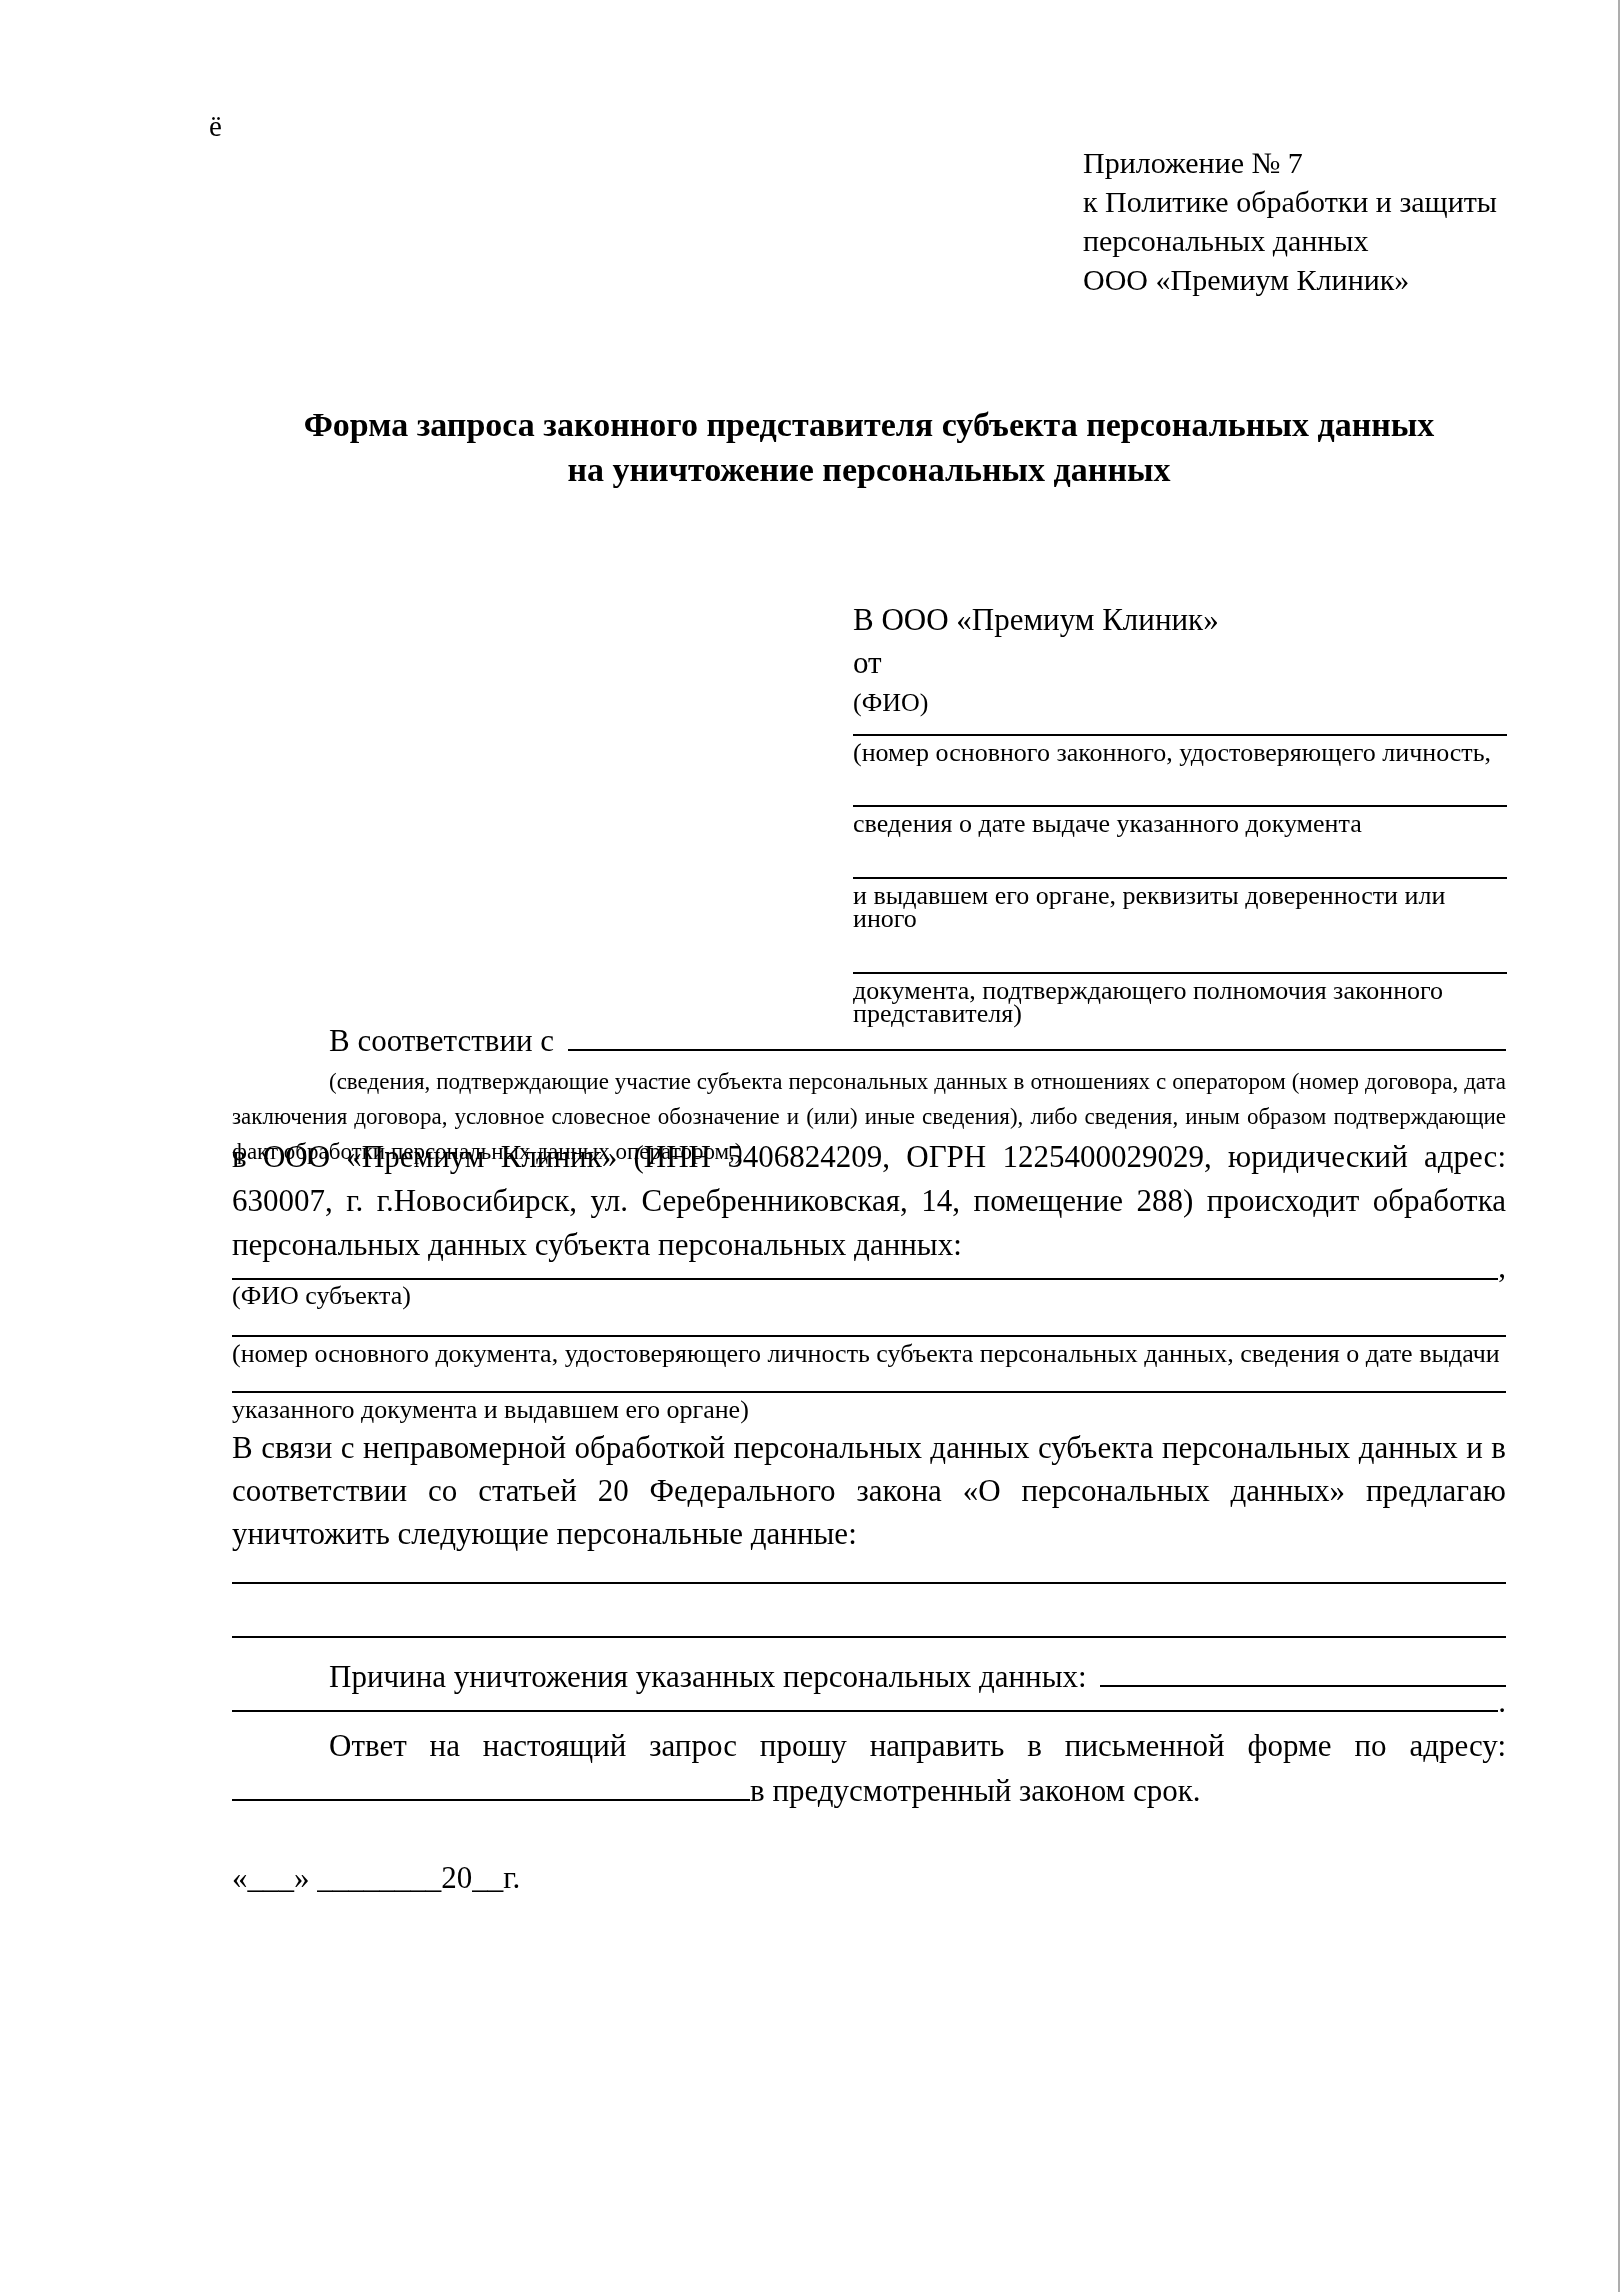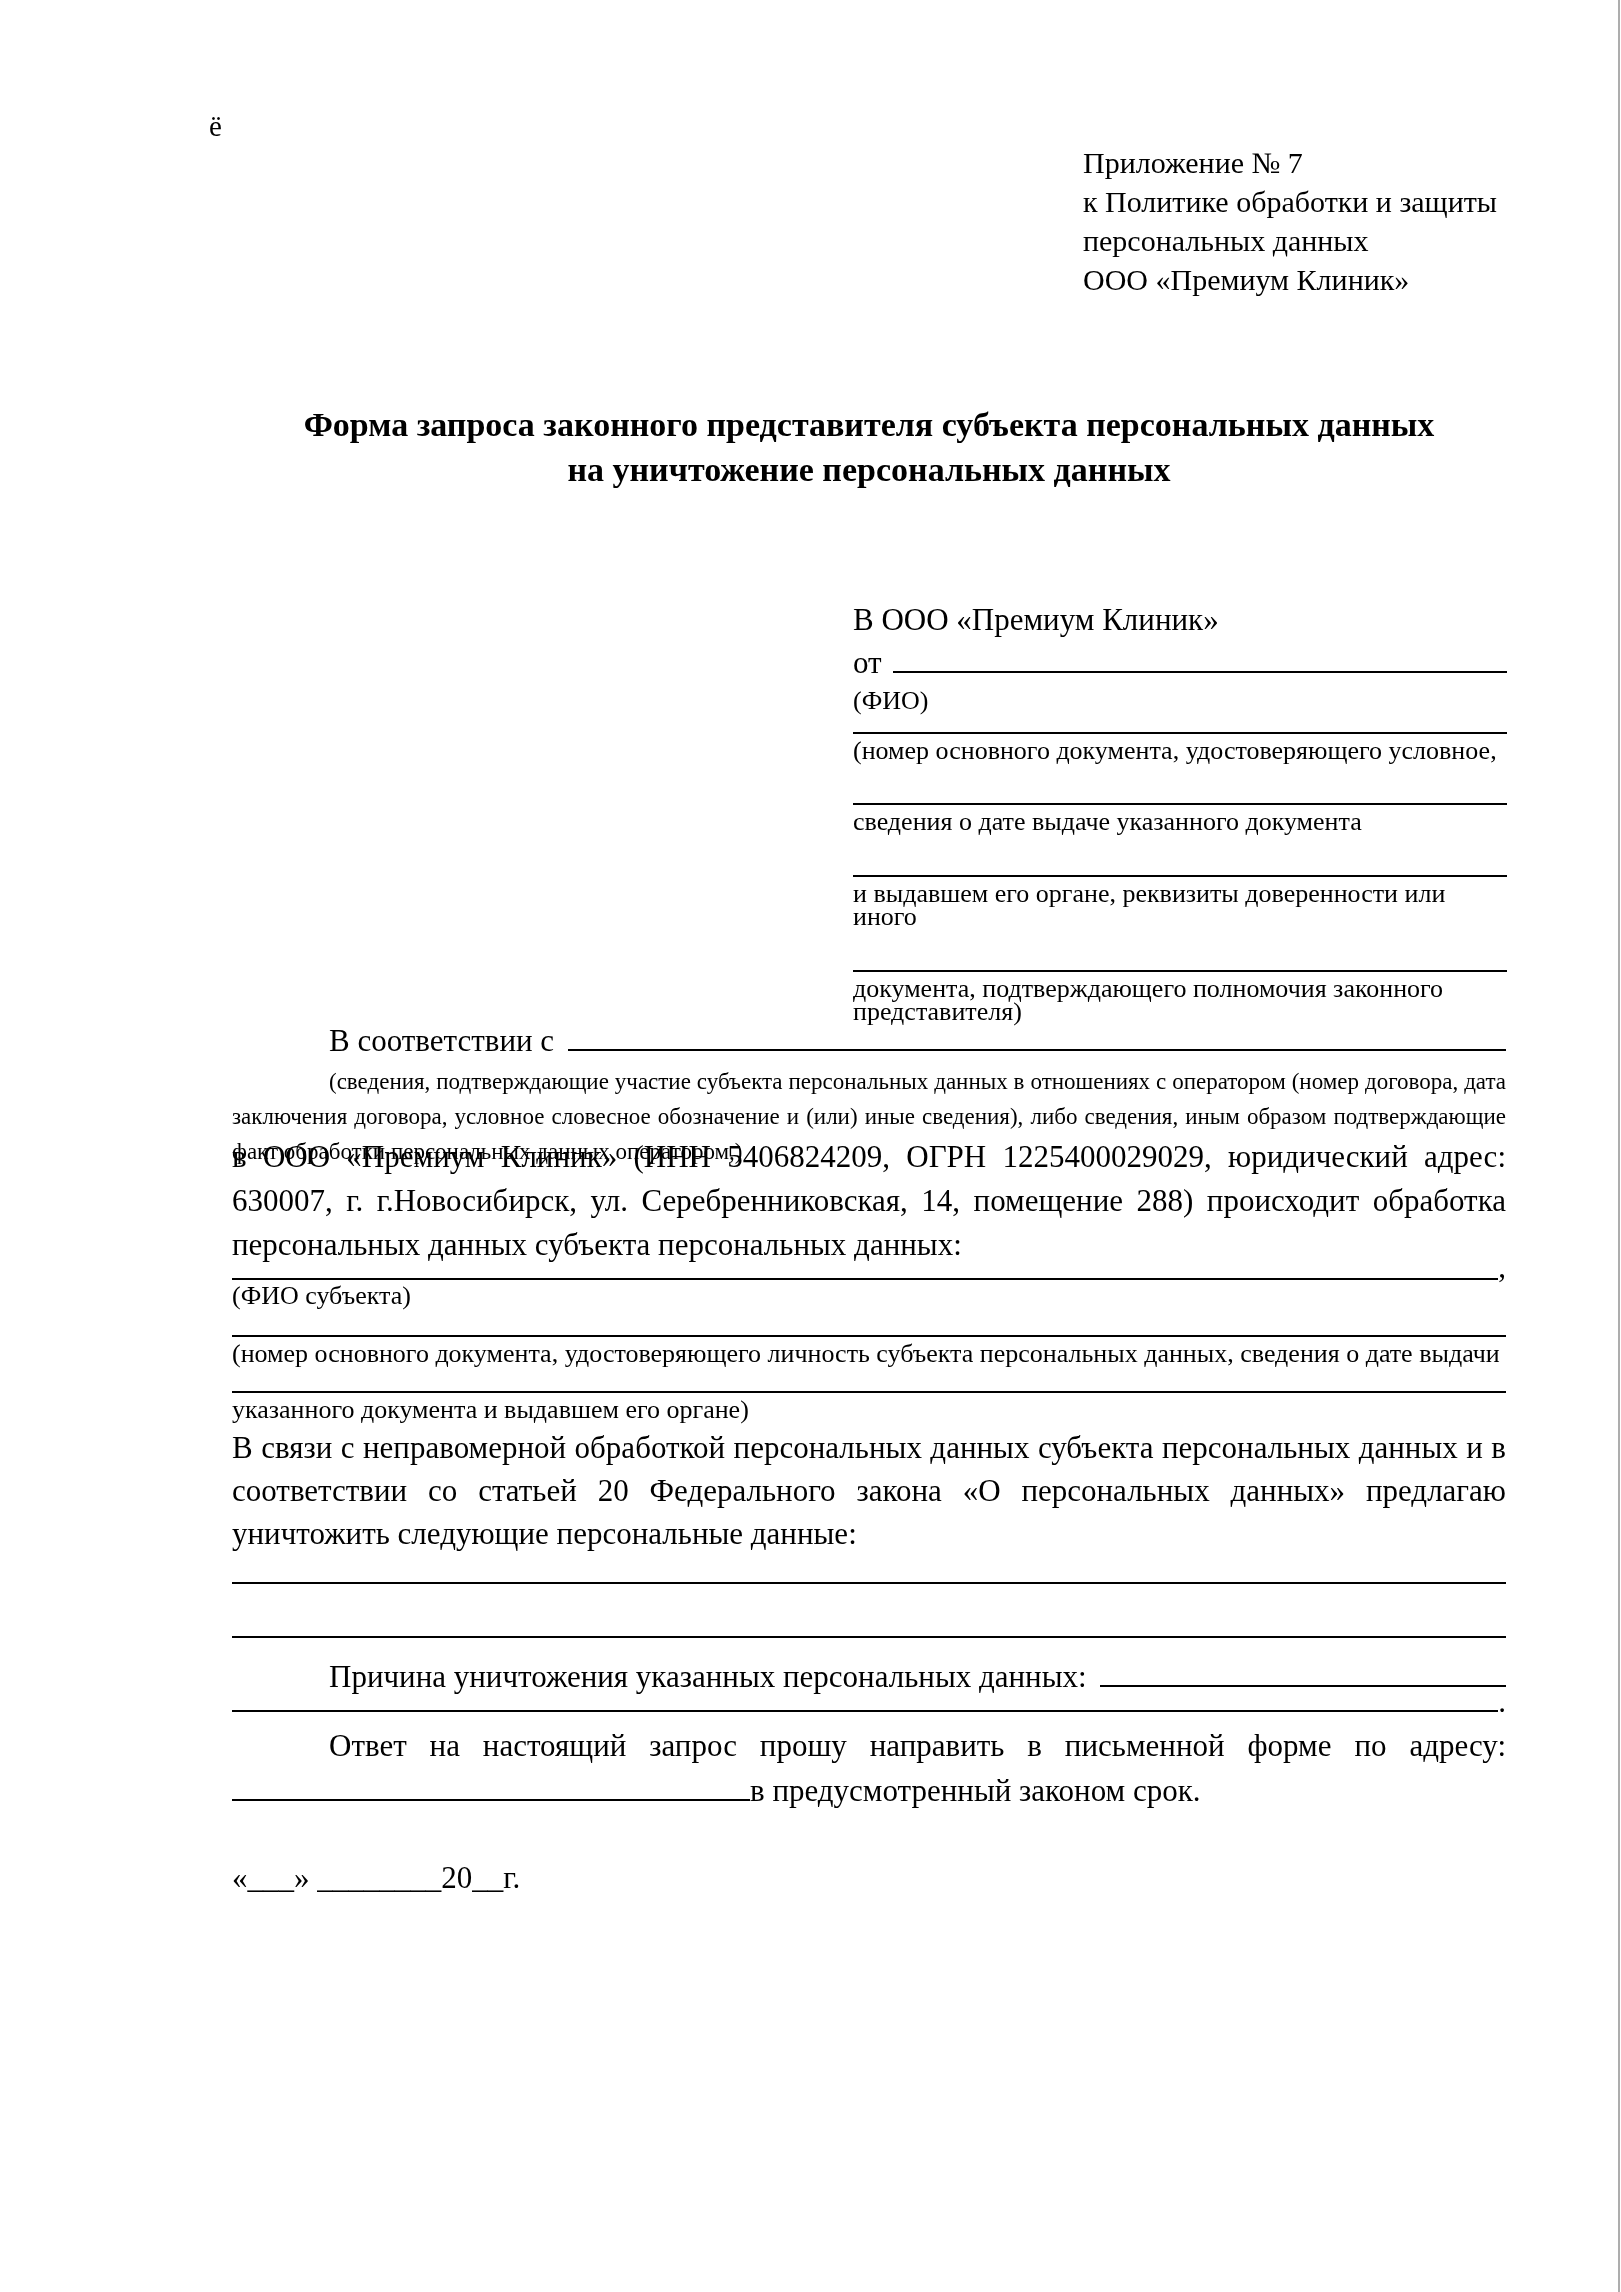--- a/index.html
+++ b/index.html
@@ -15,21 +15,21 @@
   }
   .scan-edge{position:absolute;right:1px;top:0;width:2px;height:100%;background:#adadad;}
   .ye{position:absolute;left:209px;top:110px;font-size:29px;}
   .header-block{position:absolute;left:1083px;top:143px;font-size:30px;line-height:39px;}
   .title-block{
     position:absolute;left:232px;top:402px;width:1274px;
     text-align:center;font-weight:700;font-size:34px;line-height:45px;
   }
   .addressee{position:absolute;left:853px;top:598px;width:654px;}
   .addr-to{line-height:43px;}
-  .addr-from{display:flex;align-items:baseline;line-height:43px;}
+  .addr-from{display:flex;align-items:baseline;line-height:43px;flex-direction:column;}
   .addr-from-label{margin-right:11.8px;}
   .fill{flex:1;border-bottom:2.9px solid #000;height:0;}
   .caption-center{font-size:26px;line-height:23.5px;padding-top:4.9px;}
   .addr-blank{height:41px;border-bottom:2.9px solid #000;}
   .addr-blank.first{height:19.6px;}
 
   .body{position:absolute;left:232px;top:1019px;width:1274px;}
   .sec-accordance{position:absolute;top:0;left:0;right:0;}
   .accordance-row{display:flex;align-items:baseline;line-height:43px;padding-left:97px;}
   .accordance-label{margin-right:13.7px;white-space:nowrap;}
@@ -85,21 +85,21 @@
 
   <div class="addressee">
     <div class="addr-to">В ООО «Премиум Клиник»</div>
     <div class="addr-from">
       <span class="addr-from-label">от</span>
       <span class="fill"></span>
     </div>
     <div class="caption-center">(ФИО)</div>
 
     <div class="addr-blank first"></div>
-    <div class="caption-center">(номер основного документа, удостоверяющего условное,</div>
+    <div class="caption-center">(номер основного законного, удостоверяющего личность,</div>
 
     <div class="addr-blank"></div>
     <div class="caption-center">сведения о дате выдаче указанного документа</div>
 
     <div class="addr-blank"></div>
     <div class="caption-center">и выдавшем его органе, реквизиты доверенности или иного</div>
 
     <div class="addr-blank"></div>
     <div class="caption-center">документа, подтверждающего полномочия законного представителя)</div>
   </div>

